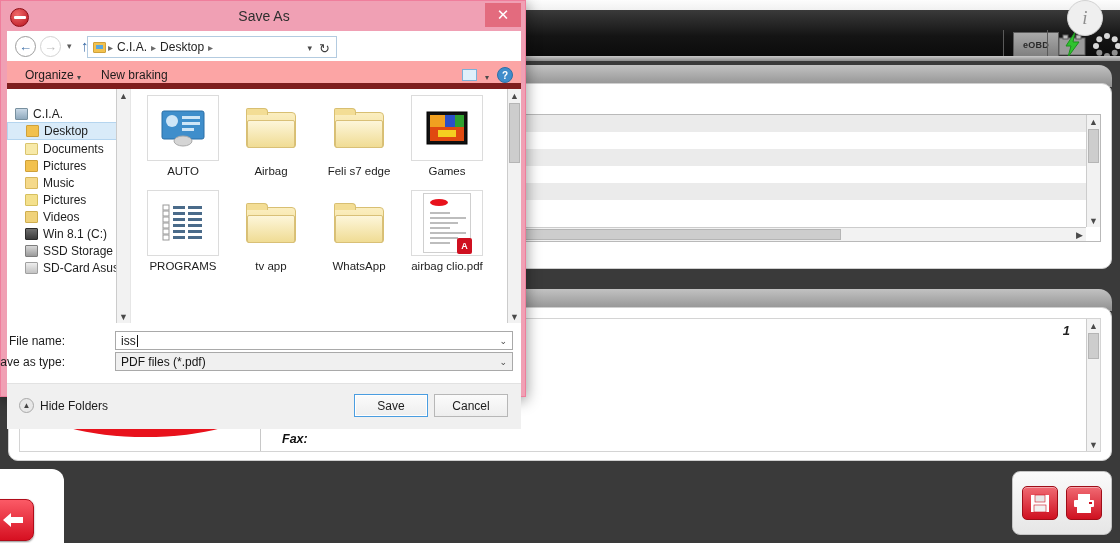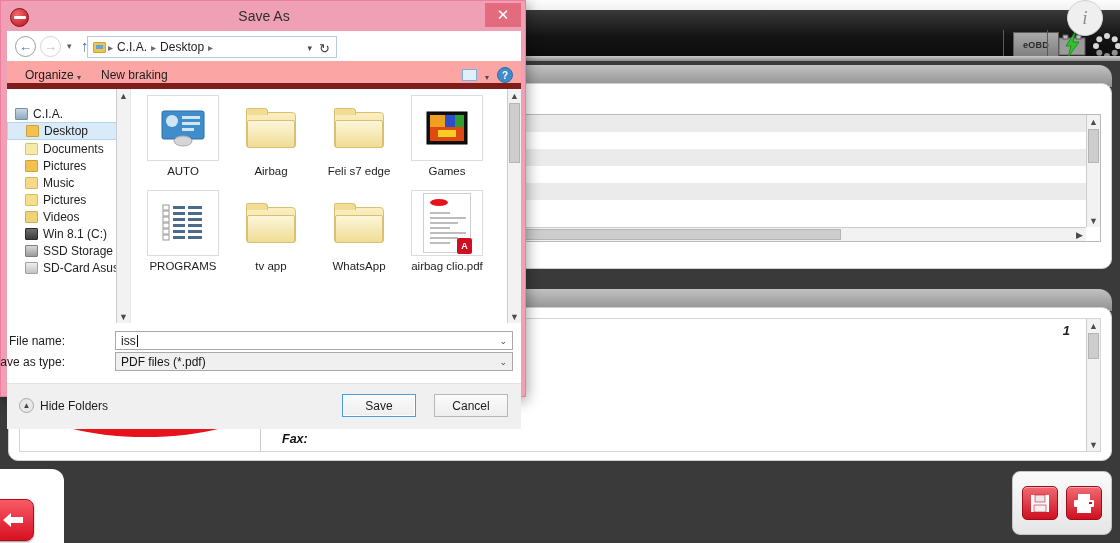--- a/index.html
+++ b/index.html
@@ -628,18 +628,18 @@
         <span class="txt">PDF files  (*.pdf)</span>
         <span class="cv">⌄</span>
       </div>
     </div>
 
     <div class="dlg-foot">
       <div class="hide-folders">
         <span class="hf-circ">▲</span>
         <span>Hide Folders</span>
       </div>
-      <div class="dbtn primary" style="left:335px;">Save</div>
+      <div class="dbtn primary" style="left:347px;">Save</div>
       <div class="dbtn plain" style="left:427px;">Cancel</div>
     </div>
 
   </div>
 </div>
 
 </body></html>

